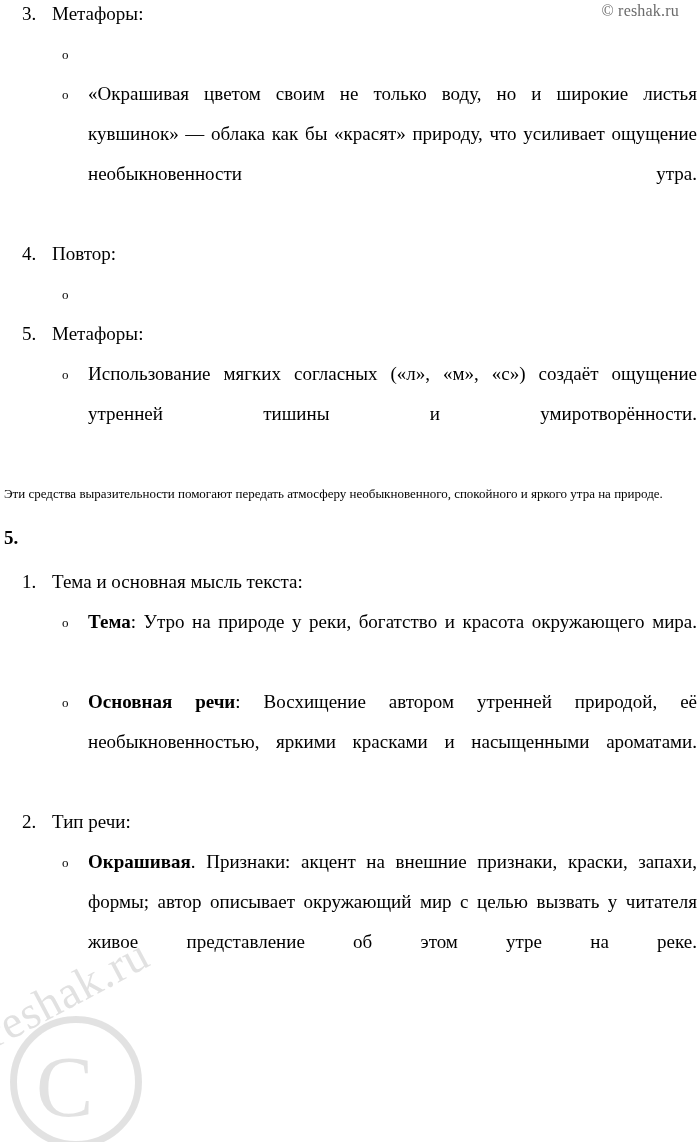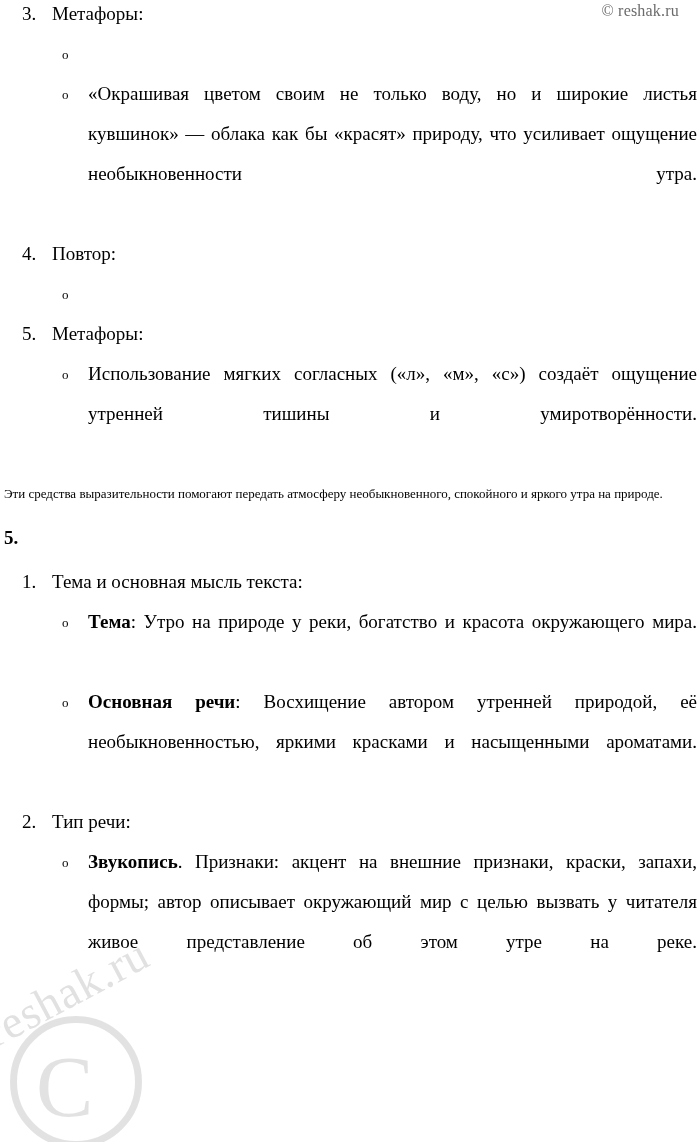--- a/index.html
+++ b/index.html
@@ -181,21 +181,21 @@
 
     <div class="sub-item">
       <span class="marker">o</span><span class="bold">Основная речи</span><span>: Восхищение автором утренней природой, её необыкновенностью, яркими красками и насыщенными ароматами.</span><span class="jfill"></span>
     </div>
 
     <div class="num-item">
       <span class="marker">2.</span><span class="bold">Тип речи</span><span>:</span>
     </div>
 
     <div class="sub-item">
-      <span class="marker">o</span><span class="bold">Звукопись</span><span>. Признаки: акцент на внешние признаки, краски, запахи, формы; автор описывает окружающий мир с целью вызвать у читателя живое представление об этом утре на реке.</span><span class="jfill"></span>
+      <span class="marker">o</span><span class="bold">Окрашивая</span><span>. Признаки: акцент на внешние признаки, краски, запахи, формы; автор описывает окружающий мир с целью вызвать у читателя живое представление об этом утре на реке.</span><span class="jfill"></span>
     </div>
 
   </div>
 
   <div class="watermark-big">
     <div class="wm-text">reshak.ru</div>
     <div class="wm-circle"></div>
     <div class="wm-c">C</div>
   </div>
 

